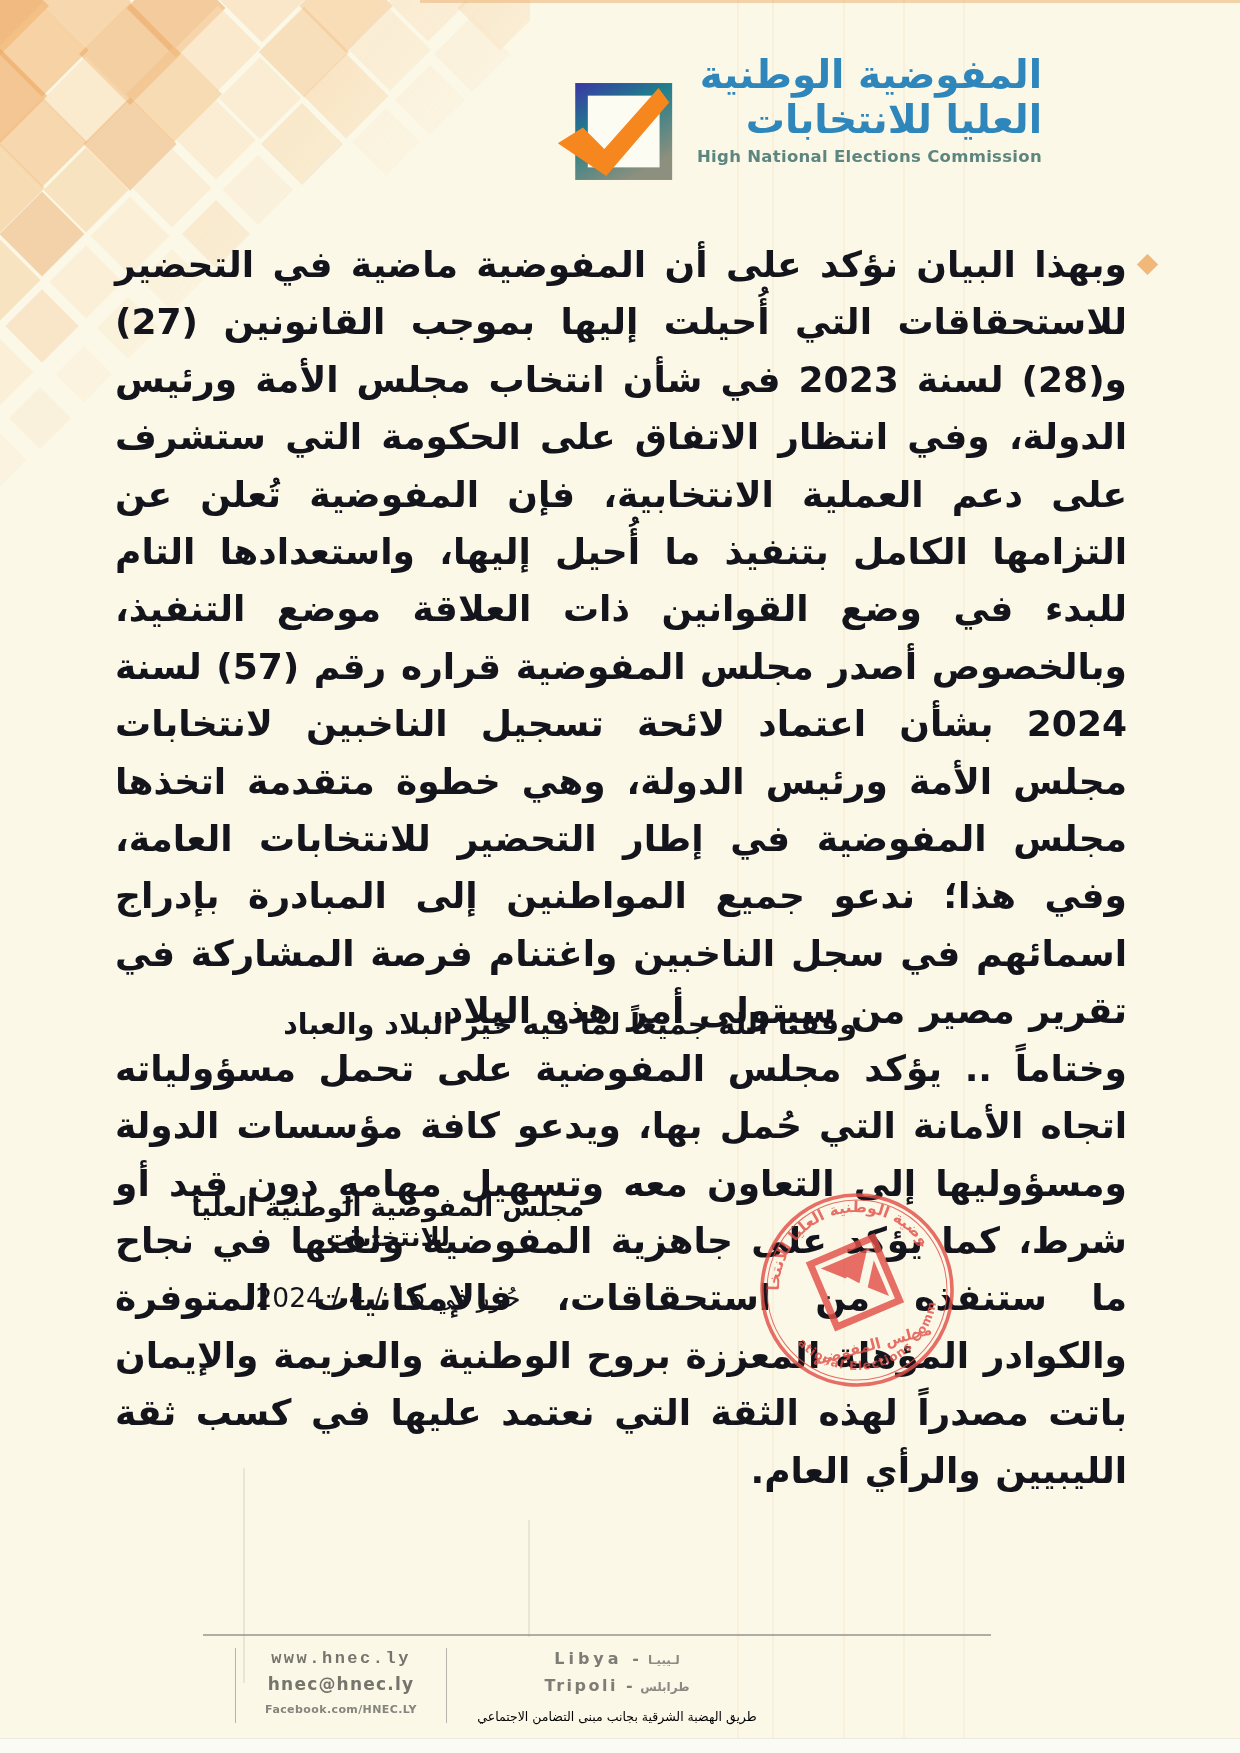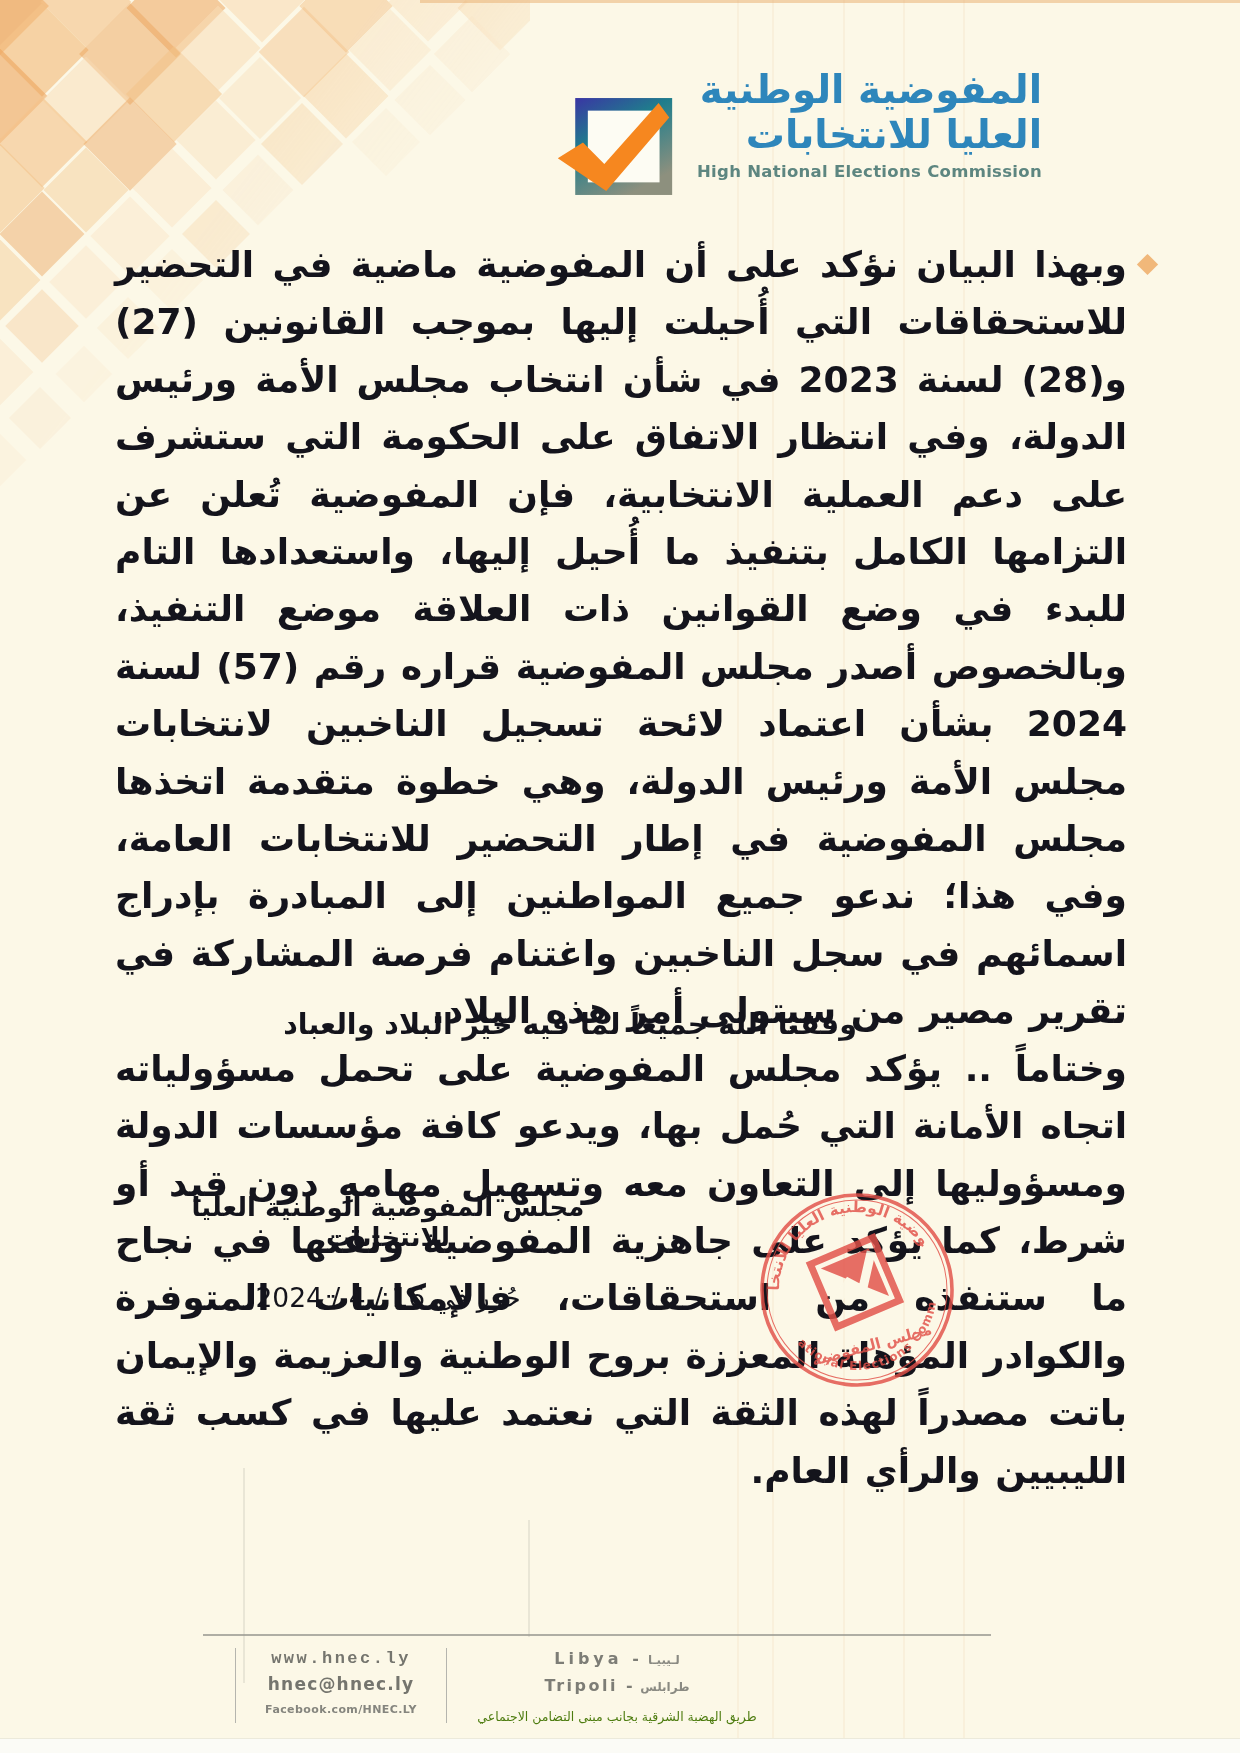--- a/index.html
+++ b/index.html
@@ -18,21 +18,21 @@
   .tiny-diamond { position:absolute; left:1140px; top:257px; width:15px; height:15px;
     background:#eda75f; opacity:.8; transform:rotate(45deg); }
 
   
   .scanline { position:absolute; top:0; bottom:0; width:2px; background:rgba(214,140,70,.07); }
   .scanline.gray { background:rgba(120,120,115,.14); }
   .edge-top { position:absolute; top:0; left:420px; right:0; height:3px; background:rgba(234,178,118,.55); }
   .edge-bottom { position:absolute; bottom:0; left:0; right:0; height:15px; background:#fbfbf6; border-top:1px solid #eceadb; }
 
   
-  .letterhead { position:absolute; top:67px; right:198px; display:flex; gap:20px; align-items:flex-start; }
+  .letterhead { position:absolute; top:52px; right:198px; display:flex; gap:20px; align-items:flex-start; }
   .logo-check { margin-top:26px; overflow:visible; }
   .logo-text { text-align:right; }
   .logo-ar { font-size:39px; font-weight:bold; color:#2e86bb; line-height:45px; }
   .logo-en { font-size:16.5px; font-weight:bold; color:#5d8680; margin-top:5px; letter-spacing:.3px; }
 
   
   .letter-body {
     position:absolute; top:236px; left:115px; width:1012px;
     direction:rtl; text-align:justify;
     font-size:36px; line-height:57.4px; font-weight:bold; color:#14141c;
@@ -63,21 +63,21 @@
   .tel-col { width:212px; text-align:right; white-space:nowrap; }
   .tel-label { font-size:16.5px; color:#90908a; font-weight:600; letter-spacing:1px; }
   .tel-num { font-size:17.5px; color:#66665f; font-weight:bold; letter-spacing:.5px; }
   .web-col { width:170px; text-align:center; }
   .web-site { font-size:17px; font-weight:bold; color:#75756e; letter-spacing:2.5px;font-family:Liberation Mono, monospace; }
   .web-mail { font-size:17px; font-weight:bold; color:#75756e; letter-spacing:1.2px; }
   .web-fb { font-size:11px; font-weight:bold; color:#85857e; letter-spacing:.4px; }
   .loc-col { width:300px; text-align:center; line-height:25px; }
   .loc-en { font-size:16px; font-weight:bold; color:#7d7d76; letter-spacing:4px; }
   .loc-ar { font-size:12px; color:#8a8a82; font-weight:bold; }
-  .loc-address { font-size:12.5px; color:#4d7c0f; margin-top:4px; direction:rtl;text-align:center; }
+  .loc-address { font-size:12.5px; color:#000000; margin-top:4px; direction:rtl;text-align:center; }
 </style>
 </head>
 <body>
 
 <div class="page">
 
   <div class="deco-wrap">
     <svg width="540" height="520" viewBox="0 0 540 520" xmlns="http://www.w3.org/2000/svg">
       <g>
         <rect x="-28" y="-22" width="72" height="72" transform="rotate(45 8 14)" fill="#eca55e" opacity=".75"></rect>

